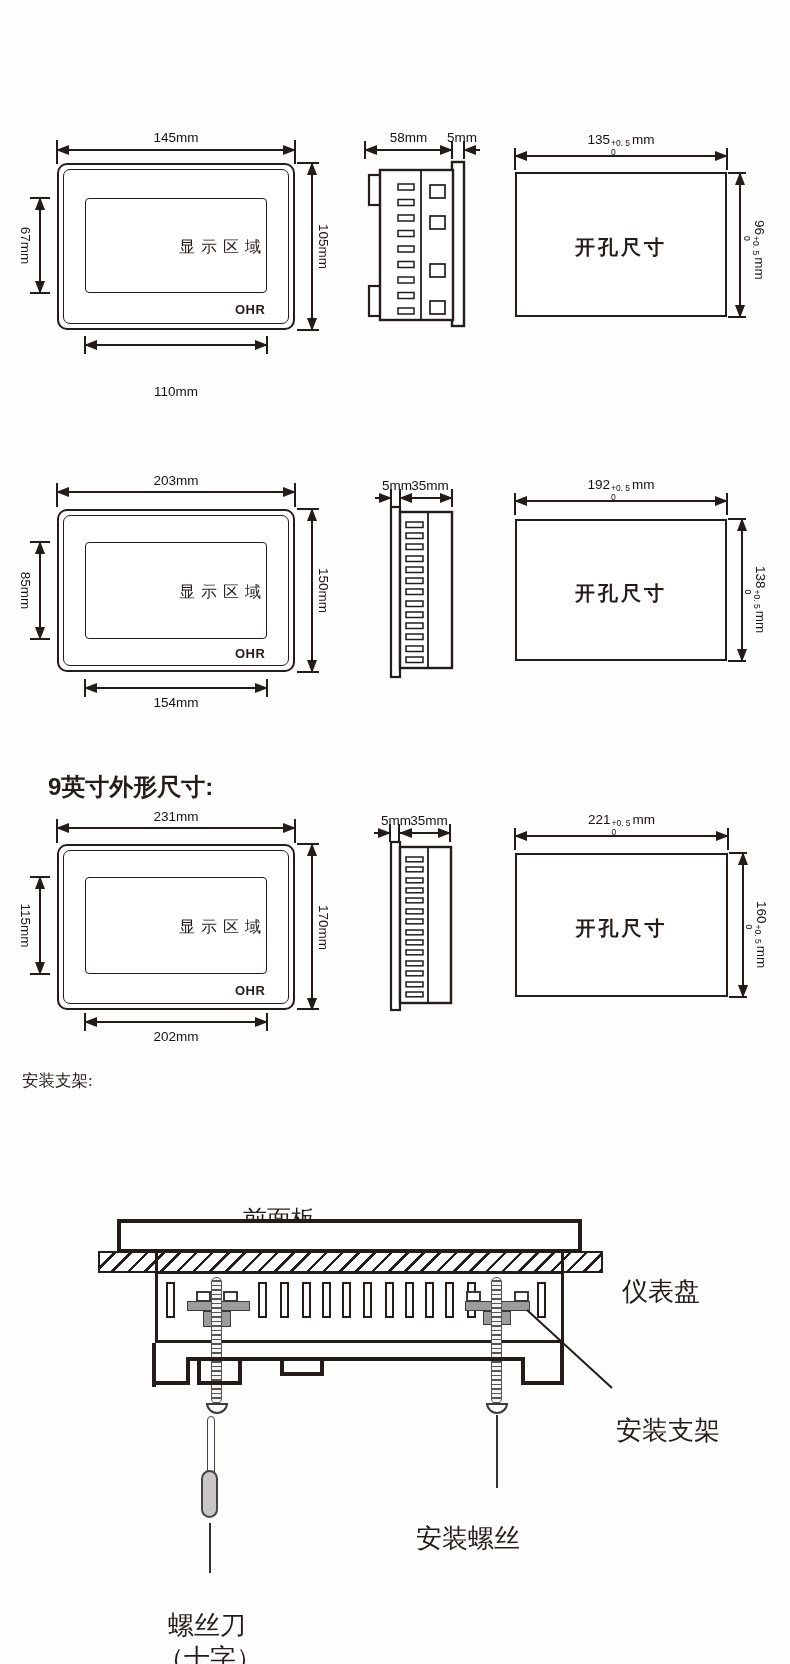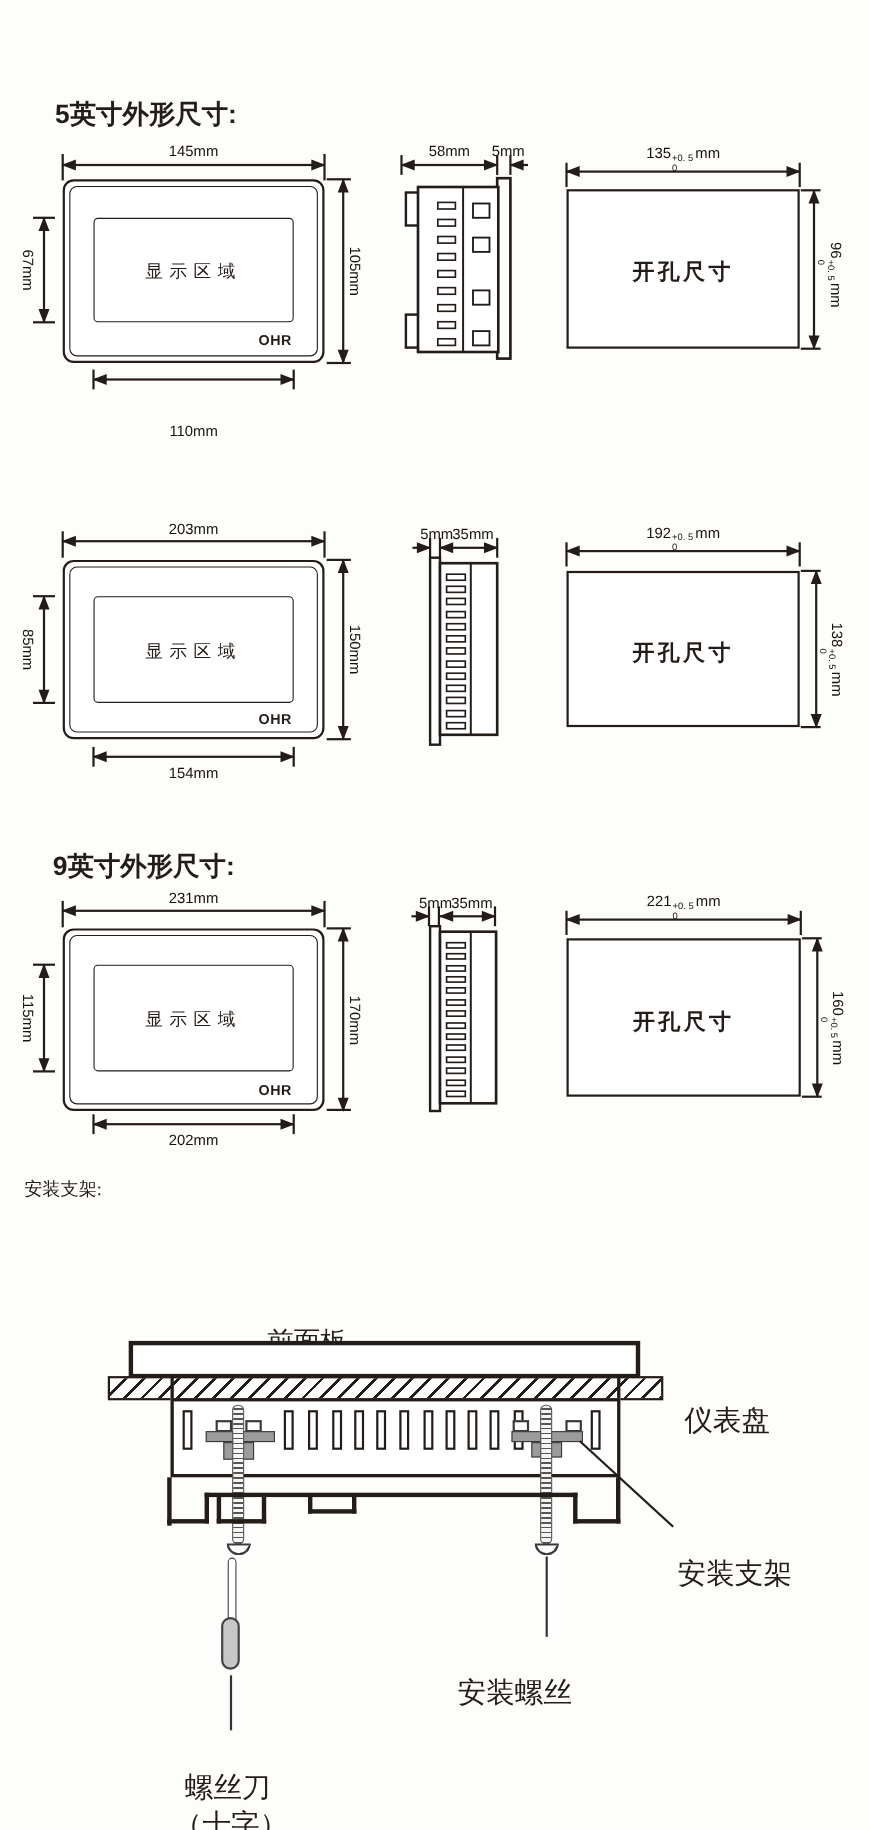--- a/index.html
+++ b/index.html
@@ -37,21 +37,21 @@
   .dlab .tol i { font-style:normal; }
   .rot90 { transform:rotate(90deg); }
   .h1 { position:absolute; font-weight:bold; font-size:32px; letter-spacing:1px; text-align:center; }
   .h2 { position:absolute; font-weight:bold; font-size:24px; }
   .serif { font-family:"Liberation Serif", serif; }
   
   .case  { position:absolute; border:2.5px solid #241c18; border-radius:10px; background:#fff; }
   .case2 { position:absolute; border:1.5px solid #241c18; border-radius:7px; }
   .screen{ position:absolute; border:1.5px solid #241c18; border-radius:4px; }
   .disp-label { position:absolute; font-family:"Liberation Serif",serif; font-size:16px;
-    letter-spacing:6px; text-align:center; }
+    letter-spacing:6px; text-align:right; }
   .brand { position:absolute; font-weight:bold; font-size:13px; letter-spacing:0.5px; }
   .cut { position:absolute; border:2.5px solid #241c18; background:#fff; }
   .cut-label { position:absolute; font-family:"Liberation Serif",serif; font-weight:bold;
     font-size:20px; letter-spacing:3px; text-align:center; }
   svg .ln { stroke:#241c18; fill:#fff; }
   
   .blk { position:absolute; background:#241c18; }
   .mlabel { position:absolute; font-family:"Liberation Serif",serif; font-size:26px;
     white-space:nowrap; color:#241c18;margin-top:29px; }
   .hatch { position:absolute; border:2.5px solid #241c18;
@@ -66,21 +66,20 @@
   .shead{ position:absolute; width:22px; height:11px; border:2px solid #3a3a3a;
     border-radius:0 0 14px 14px; background:#fff; }
   .ubox { position:absolute; border:4px solid #241c18; border-top:none; background:transparent; }
 </style>
 </head>
 <body>
 
 <div id="page">
 
 
-  <div class="h2" style="left:50px;top:88px;">5英寸外形尺寸:</div>
 
   <div class="dlab" style="left:57px;top:130px;width:238px;">145mm</div>
   <div class="dimh" style="left:57px;top:149px;width:238px;"></div>
   <div class="tkv" style="left:56px;top:140px;height:24px;"></div>
   <div class="tkv" style="left:294px;top:140px;height:24px;"></div>
 
   <div class="case" style="left:57px;top:163px;width:238px;height:167px;"></div>
   <div class="case2" style="left:63px;top:169px;width:226px;height:155px;"></div>
   <div class="screen" style="left:85px;top:198px;width:182px;height:95px;"></div>
   <div class="disp-label" style="left:85px;top:237px;width:182px;">显示区域</div>

